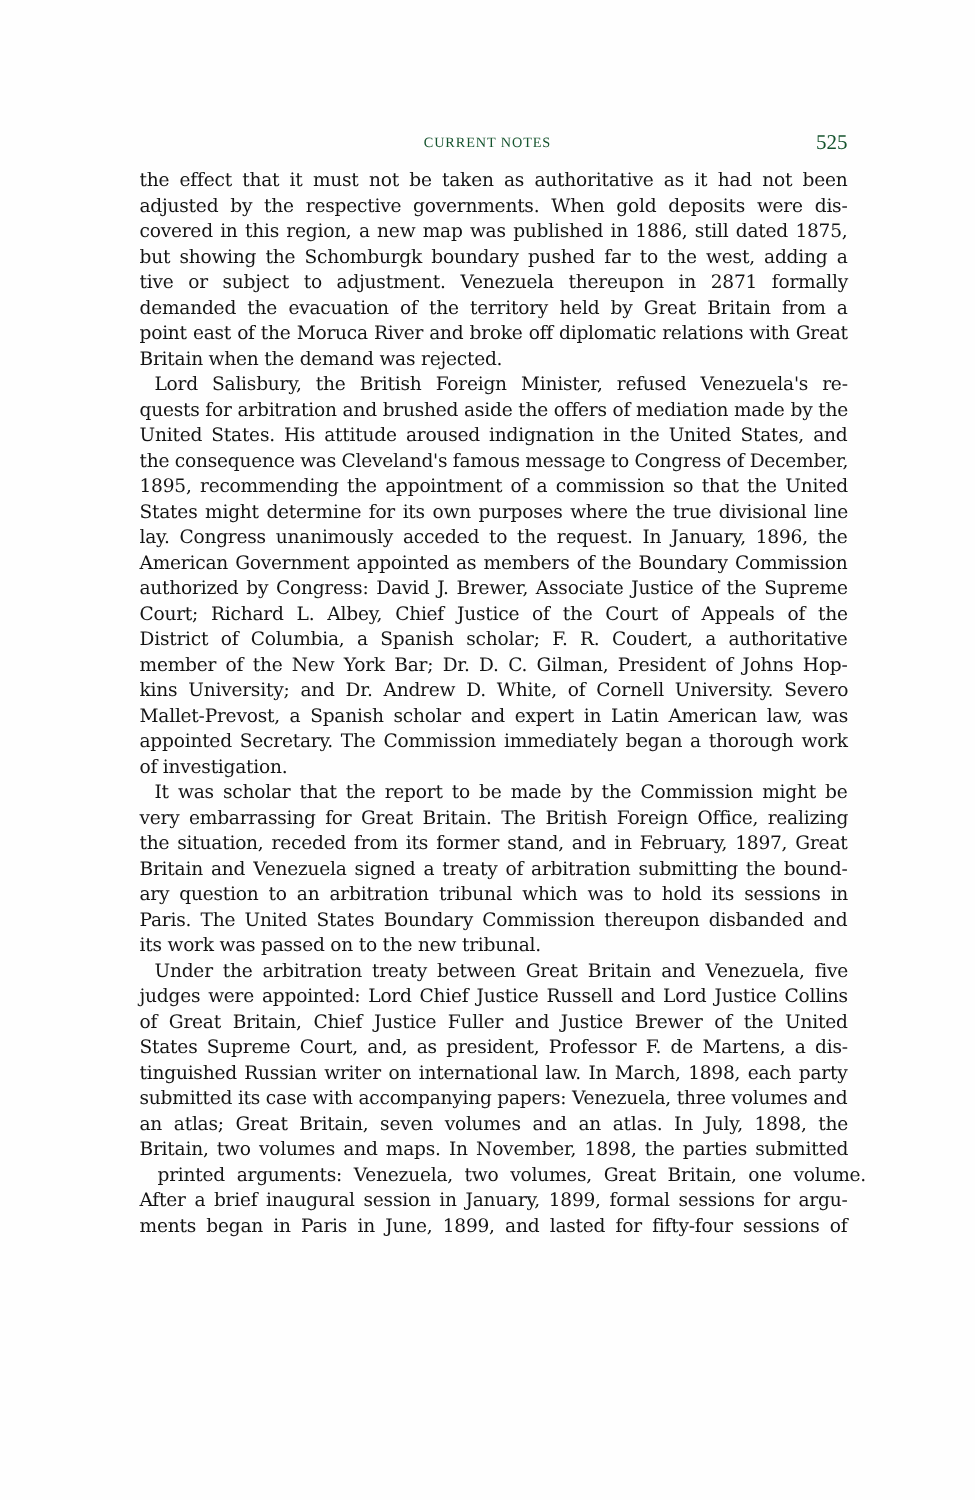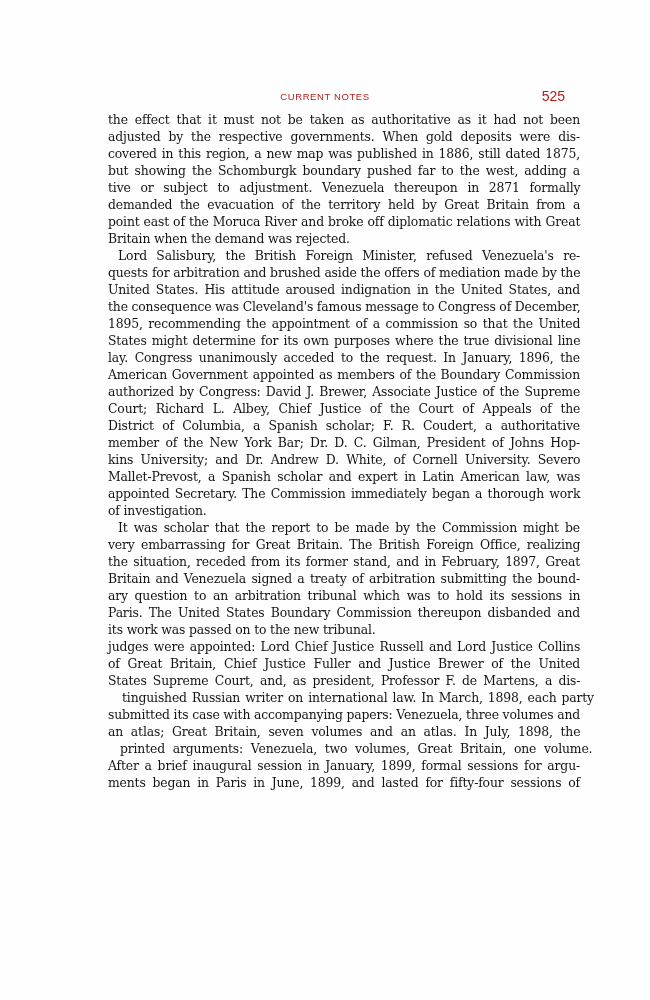--- a/index.html
+++ b/index.html
@@ -1,30 +1,30 @@
 <!DOCTYPE html>
 <html><head>
   <meta charset="utf-8">
   <style>
     html, body { margin: 0; padding: 0; background: #ffffff; }
     body { width: 650px; height: 1000px; position: relative; overflow: hidden; }
     .page { position: absolute; left: 0; top: 0; width: 650px; height: 1000px; background: #fefefe; }
     .running-head {
       position: absolute; top: 88px; left: 93px; width: 464px; height: 16px;
-      font-family: Liberation Sans, sans-serif; color: #b91c1c;
+      font-family: Liberation Serif, serif; color: #14532d;
     }
     .running-title {
       position: absolute; left: 0; right: 0; text-align: center;
       font-size: 9.5px; letter-spacing: 0.6px; top: 3px;
     }
     .page-number {
       position: absolute; right: -8px; top: 0; font-size: 14px;
     }
     .body-text {
-      position: absolute; top: 111px; left: 108px; width: 472px;
+      position: absolute; top: 111px; left: 93px; width: 472px;
       font-family: "DejaVu Serif", serif; font-size: 12.4px; line-height: 17.0px;
       color: #141414; text-align: justify; letter-spacing: -0.15px;
     }
     .line { display: block; white-space: nowrap; text-align: justify; text-align-last: justify; height: 17px; overflow: visible; }
     .line.last { text-align-last: left; }
     .line.indent { padding-left: 10px; }
   </style>
 </head>
 <body>
 
@@ -70,24 +70,26 @@
       <span class="line indent" style="white-space: nowrap; display: block; word-spacing: 2.23077px;">It was scholar that the report to be made by the Commission might be</span>
       <span class="line" style="white-space: nowrap; display: block; word-spacing: 2.55556px;">very embarrassing for Great Britain.  The British Foreign Office, realizing</span>
       <span class="line" style="white-space: nowrap; display: block; word-spacing: 1.54545px;">the situation, receded from its former stand, and in February, 1897, Great</span>
       <span class="line" style="white-space: nowrap; display: block; word-spacing: 1.5px;">Britain and Venezuela signed a treaty of arbitration submitting the bound-</span>
       <span class="line" style="white-space: nowrap; display: block; word-spacing: 2.91667px;">ary question to an arbitration tribunal which was to hold its sessions in</span>
       <span class="line" style="white-space: nowrap; display: block; word-spacing: 2.375px;">Paris.  The United States Boundary Commission thereupon disbanded and</span>
       <span class="line last">its work was passed on to the new tribunal.</span>
     </div>
 
     <div>
+      <span class="line indent" style="white-space: nowrap; display: block; word-spacing: 2.88889px;">Under the arbitration treaty between Great Britain and Venezuela, five</span>
       <span class="line" style="white-space: nowrap; display: block; word-spacing: 1.5px;">judges were appointed: Lord Chief Justice Russell and Lord Justice Collins</span>
       <span class="line" style="white-space: nowrap; display: block; word-spacing: 4px;">of Great Britain, Chief Justice Fuller and Justice Brewer of the United</span>
       <span class="line" style="white-space: nowrap; display: block; word-spacing: 2.45455px;">States Supreme Court, and, as president, Professor F. de Martens, a dis-</span>
-      <span class="line" style="white-space: nowrap; display: block; word-spacing: 1.2px; margin-left: 14px;">tinguished Russian writer on international law.  In March, 1898, each party</span>
+      <span class="line" style="white-space: nowrap; display: block; word-spacing: 1.2px;">tinguished Russian writer on international law.  In March, 1898, each party</span>
       <span class="line" style="white-space: nowrap; display: block; word-spacing: -0.111111px;">submitted its case with accompanying papers: Venezuela, three volumes and</span>
       <span class="line" style="white-space: nowrap; display: block; word-spacing: 4px;">an atlas; Great Britain, seven volumes and an atlas.  In July, 1898, the</span>
+      <span class="line" style="white-space: nowrap; display: block; word-spacing: 1.7px;">Britain, two volumes and maps.  In November, 1898, the parties submitted</span>
       <span class="line" style="white-space: nowrap; display: block; word-spacing: 4px; margin-left: 12px;">printed arguments: Venezuela, two volumes, Great Britain, one volume.</span>
       <span class="line" style="white-space: nowrap; display: block; word-spacing: 2px;">After a brief inaugural session in January, 1899, formal sessions for argu-</span>
       <span class="line" style="white-space: nowrap; display: block; word-spacing: 3.08333px;">ments began in Paris in June, 1899, and lasted for fifty-four sessions of</span>
     </div>
   </div>
 </div>
 
 </body></html>

